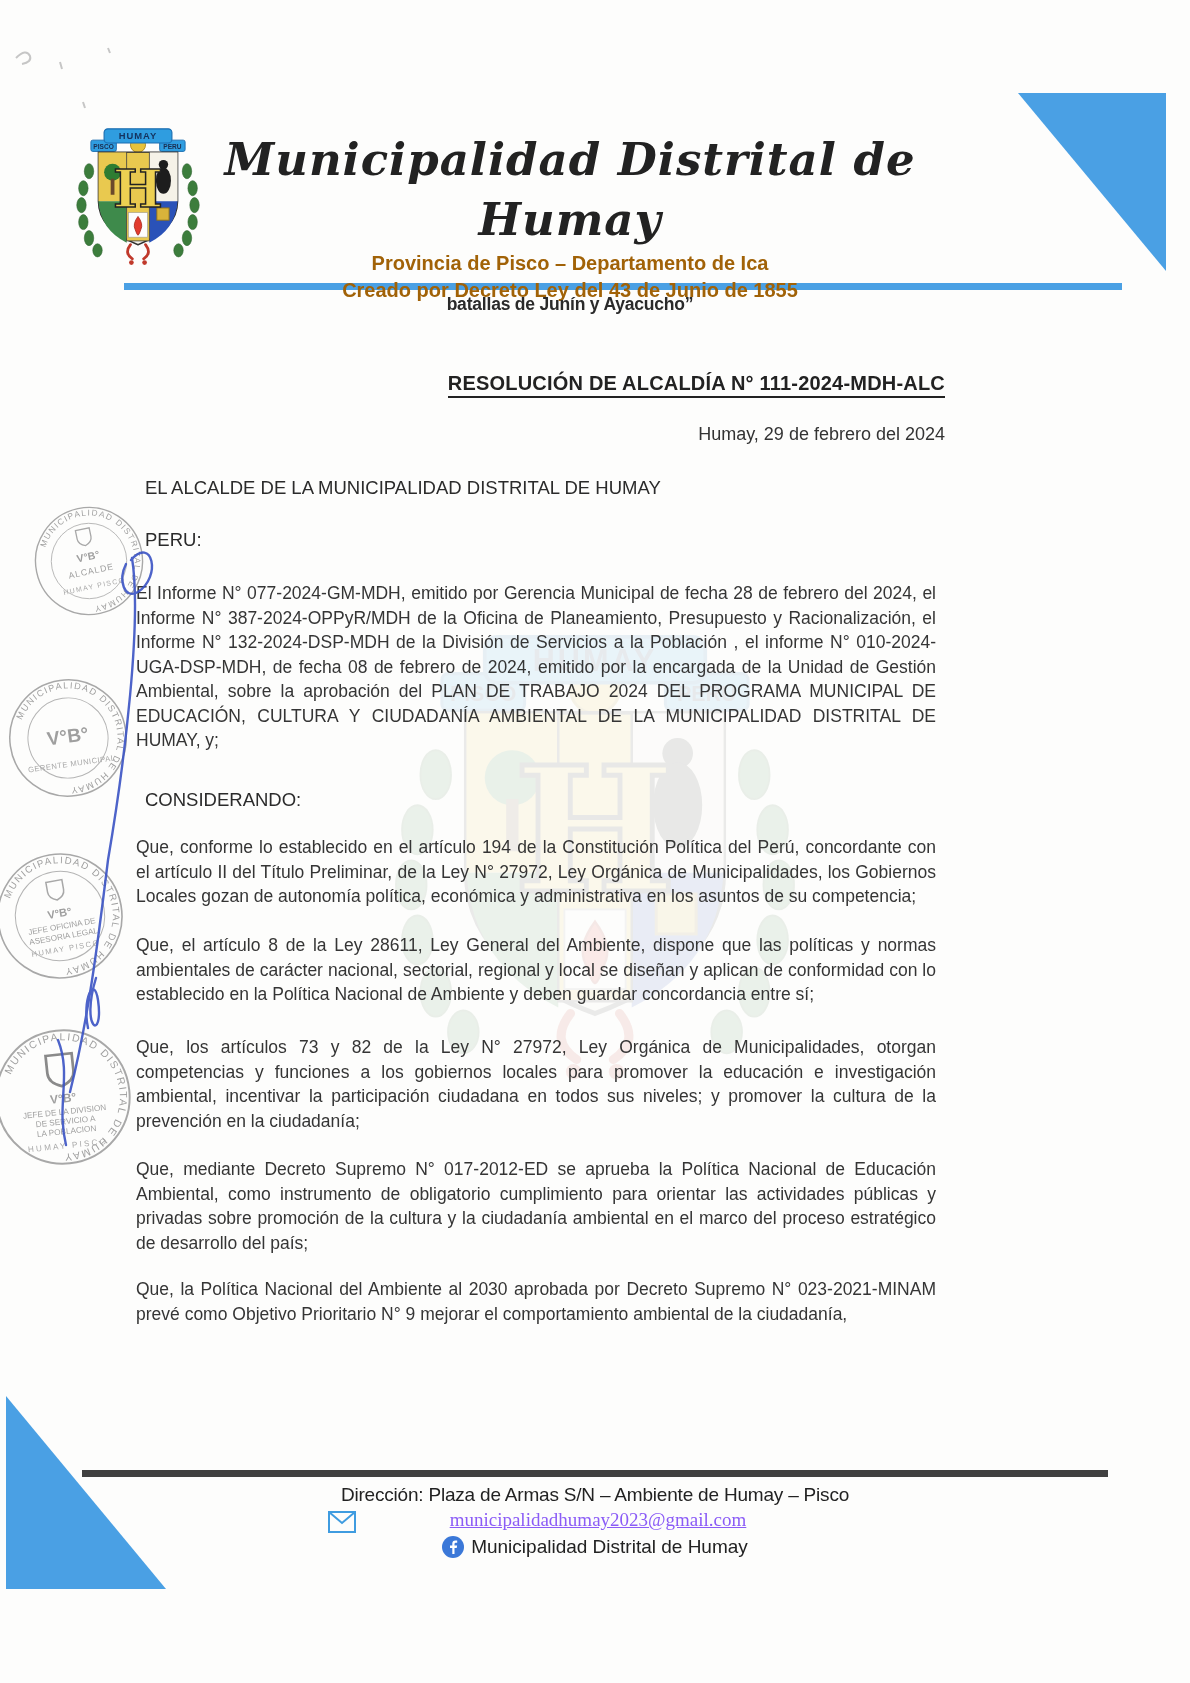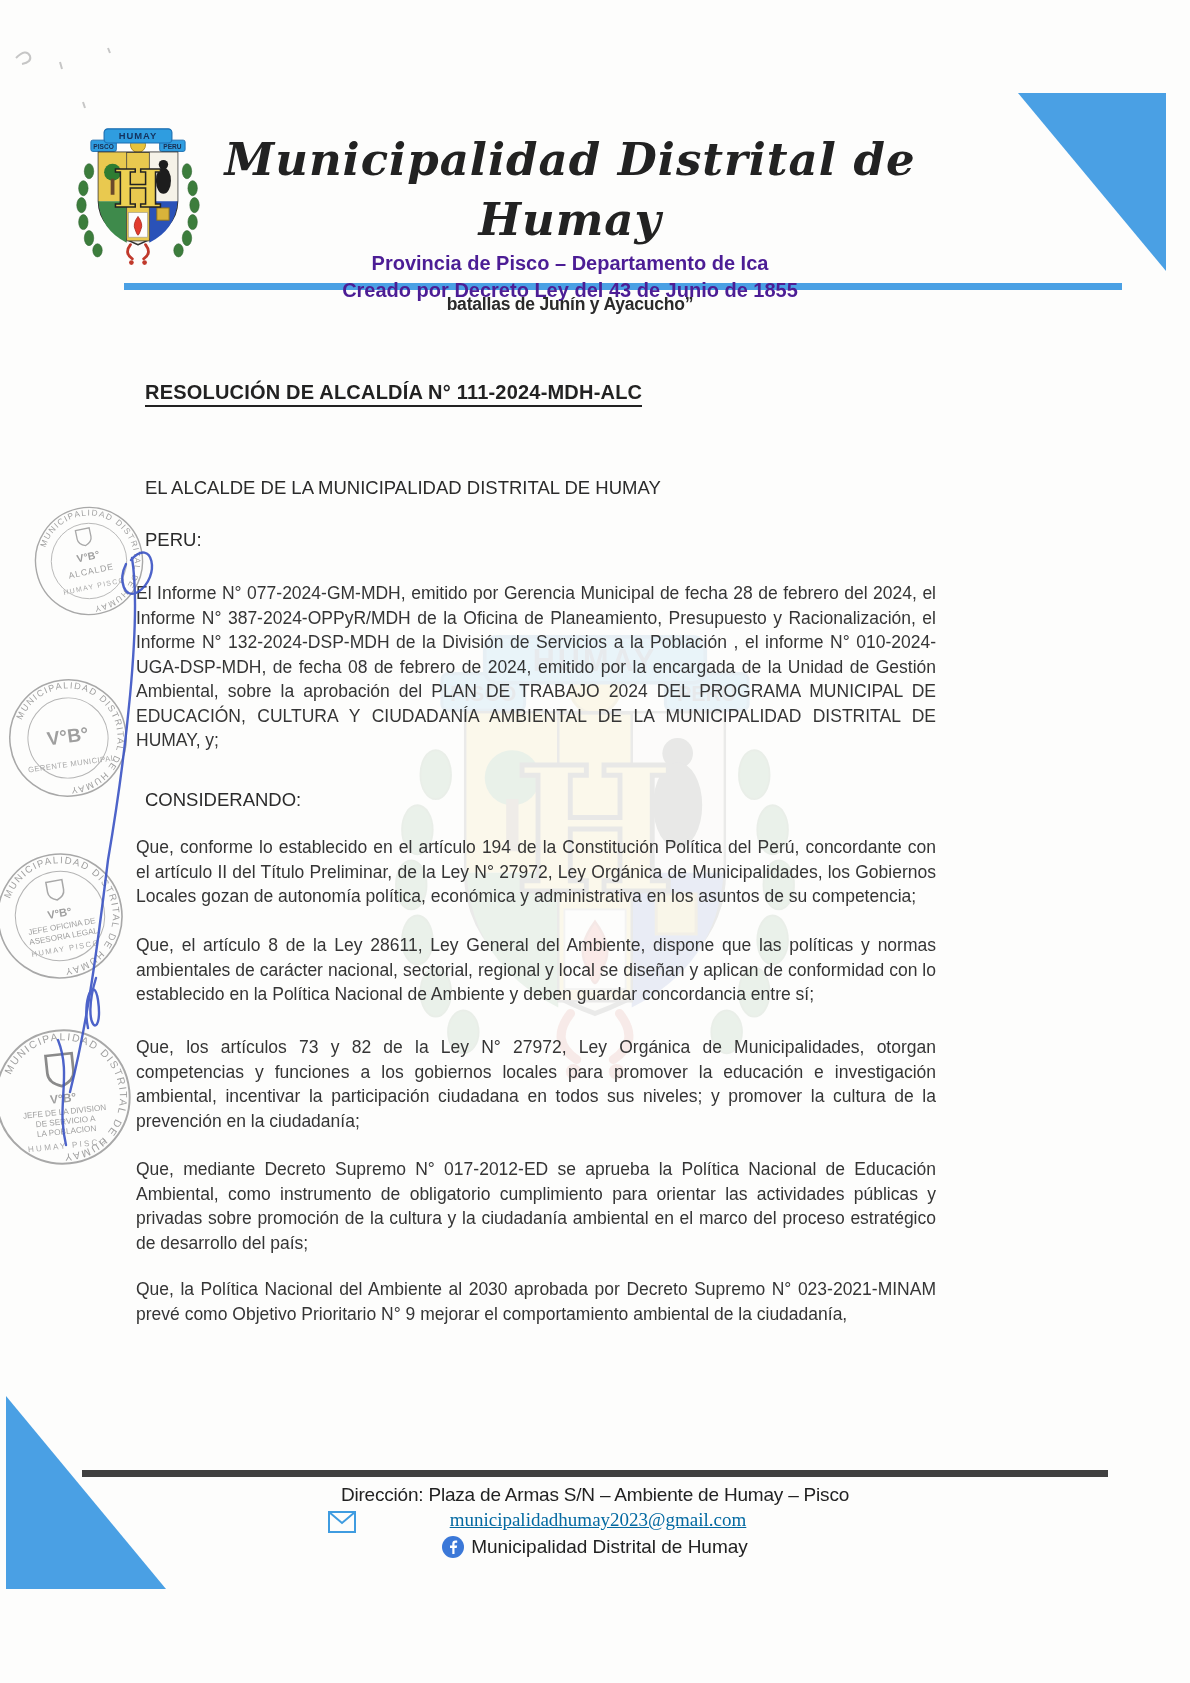--- a/index.html
+++ b/index.html
@@ -12,37 +12,37 @@
   .tri-bl{position:absolute;left:6px;top:1396px;width:160px;height:193px;background:#4aa0e4;
           clip-path:polygon(0 0,0 100%,100% 100%);}
   .rule-blue{position:absolute;left:124px;top:283px;width:998px;height:7px;background:#4aa0e4;}
   .rule-dark{position:absolute;left:82px;top:1470px;width:1026px;height:7px;background:#404040;}
 
   
   .logo{position:absolute;left:62px;top:126px;width:152px;height:146px;}
   .header-text{position:absolute;left:170px;top:130px;width:800px;text-align:center;color:#2f2f2f;}
   .org-name{font-family:"DejaVu Serif",serif;font-style:italic;font-weight:bold;font-size:45px;
             line-height:60px;letter-spacing:1px;color:#222;}
-  .hsub{font-weight:bold;font-size:20px;line-height:27px;color:#4c1d95;}
+  .hsub{font-weight:bold;font-size:20px;line-height:27px;color:#a16207;}
 
   .motto{position:absolute;left:95px;top:293px;width:950px;text-align:center;font-weight:bold;
          font-size:17.5px;line-height:23px;color:#2a2a2a;letter-spacing:-0.2px;}
-  .res-title{position:absolute;left:145px;top:381px;width:800px;text-align:left;}
+  .res-title{position:absolute;left:145px;top:372px;width:800px;text-align:right;}
   .res-title span{font-weight:bold;font-size:20px;color:#222;border-bottom:2.5px solid #222;padding-bottom:2px;letter-spacing:0.2px;}
   .date-line{position:absolute;left:145px;top:424px;width:800px;text-align:right;font-size:18px;color:#333;}
 
   .h-bold{position:absolute;left:145px;width:800px;font-weight:normal;font-size:18.5px;color:#2b2b2b;}
   .para{position:absolute;left:136px;width:800px;font-size:17.5px;line-height:24.5px;
         text-align:justify;color:#353535;}
 
   
   .f-row{position:absolute;left:20px;width:1150px;text-align:center;color:#222;}
   .f-address{top:1484px;font-size:19px;letter-spacing:-0.2px;}
   .f-email{top:1509px;font-size:19px;}
-  .f-email a{color:#0369a1;font-family:"Liberation Serif",serif;margin-left:6px;}
+  .f-email a{color:#8b5cf6;font-family:"Liberation Serif",serif;margin-left:6px;}
   .envelope{position:absolute;left:308px;top:2px;width:28px;height:22px;}
   .f-fb{top:1536px;font-size:19px;font-weight:500;}
   .fb-ic{display:inline-block;vertical-align:-5px;margin-right:7px;}
 
   
   .stamp{position:absolute;opacity:0.85;}
   .stamp svg{display:block;width:100%;height:100%;}
   .wm{position:absolute;left:350px;top:495px;width:490px;height:740px;opacity:0.09;pointer-events:none;}
   .sig{position:absolute;left:0px;top:500px;width:220px;height:700px;pointer-events:none;}
   .pencil{position:absolute;left:8px;top:40px;width:120px;height:80px;opacity:0.55;}
@@ -127,20 +127,21 @@
     <div class="hsub">Creado por Decreto Ley del 43 de Junio de 1855</div>
   </div>
 
   <div class="motto">
     <div>batallas de Junín y Ayacucho”</div>
   </div>
 
   <div class="res-title">
     <span>RESOLUCIÓN DE ALCALDÍA N° 111-2024-MDH-ALC</span>
   </div>
+  <div class="date-line">Humay, 29 de febrero del 2024</div>
 
   <div class="h-bold" style="top:477px">EL ALCALDE DE LA MUNICIPALIDAD DISTRITAL DE HUMAY</div>
   <div class="h-bold" style="top:529px">PERU:</div>
   <div class="para" style="top:581px">El Informe N° 077-2024-GM-MDH, emitido por Gerencia Municipal de fecha 28 de febrero del 2024, el Informe N° 387-2024-OPPyR/MDH de la Oficina de Planeamiento, Presupuesto y Racionalización, el Informe N° 132-2024-DSP-MDH de la División de Servicios a la Población , el informe N° 010-2024-UGA-DSP-MDH, de fecha 08 de febrero de 2024, emitido por la encargada de la Unidad de Gestión Ambiental, sobre la aprobación del PLAN DE TRABAJO 2024 DEL PROGRAMA MUNICIPAL DE EDUCACIÓN, CULTURA Y CIUDADANÍA AMBIENTAL DE LA MUNICIPALIDAD DISTRITAL DE HUMAY, y;</div>
   <div class="h-bold" style="top:789px">CONSIDERANDO:</div>
   <div class="para" style="top:835px">Que, conforme lo establecido en el artículo 194 de la Constitución Política del Perú, concordante con el artículo II del Título Preliminar, de la Ley N° 27972, Ley Orgánica de Municipalidades, los Gobiernos Locales gozan de autonomía política, económica y administrativa en los asuntos de su competencia;</div>
   <div class="para" style="top:933px">Que, el artículo 8 de la Ley 28611, Ley General del Ambiente, dispone que las políticas y normas ambientales de carácter nacional, sectorial, regional y local se diseñan y aplican de conformidad con lo establecido en la Política Nacional de Ambiente y deben guardar concordancia entre sí;</div>
   <div class="para" style="top:1035px">Que, los artículos 73 y 82 de la Ley N° 27972, Ley Orgánica de Municipalidades, otorgan competencias y funciones a los gobiernos locales para promover la educación e investigación ambiental, incentivar la participación ciudadana en todos sus niveles; y promover la cultura de la prevención en la ciudadanía;</div>
   <div class="para" style="top:1157px">Que, mediante Decreto Supremo N° 017-2012-ED se aprueba la Política Nacional de Educación Ambiental, como instrumento de obligatorio cumplimiento para orientar las actividades públicas y privadas sobre promoción de la cultura y la ciudadanía ambiental en el marco del proceso estratégico de desarrollo del país;</div>
   <div class="para" style="top:1277px">Que, la Política Nacional del Ambiente al 2030 aprobada por Decreto Supremo N° 023-2021-MINAM prevé como Objetivo Prioritario N° 9 mejorar el comportamiento ambiental de la ciudadanía,</div>

